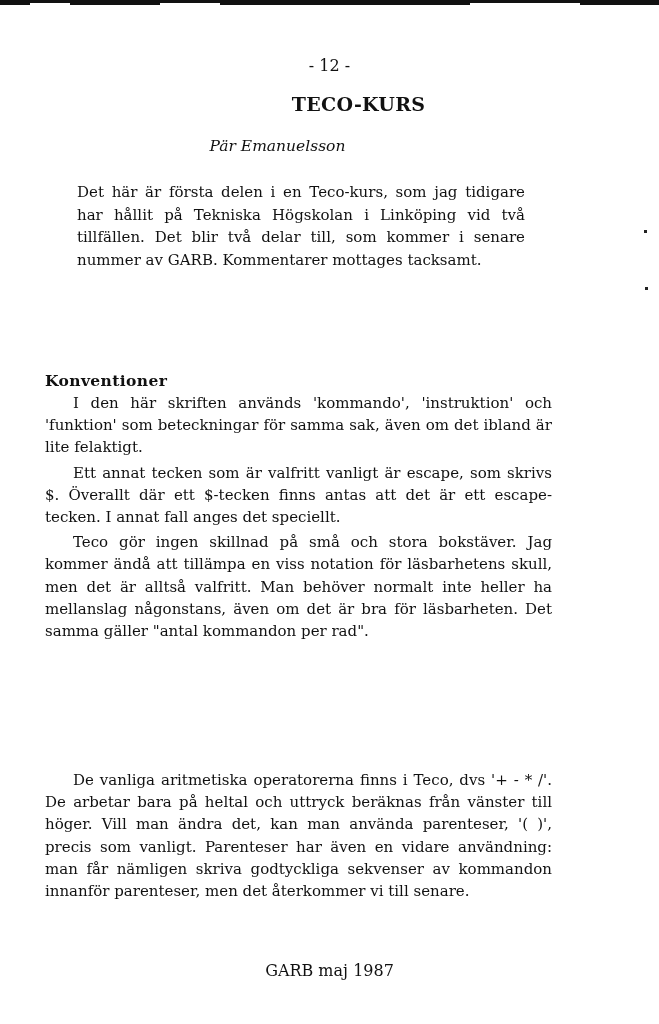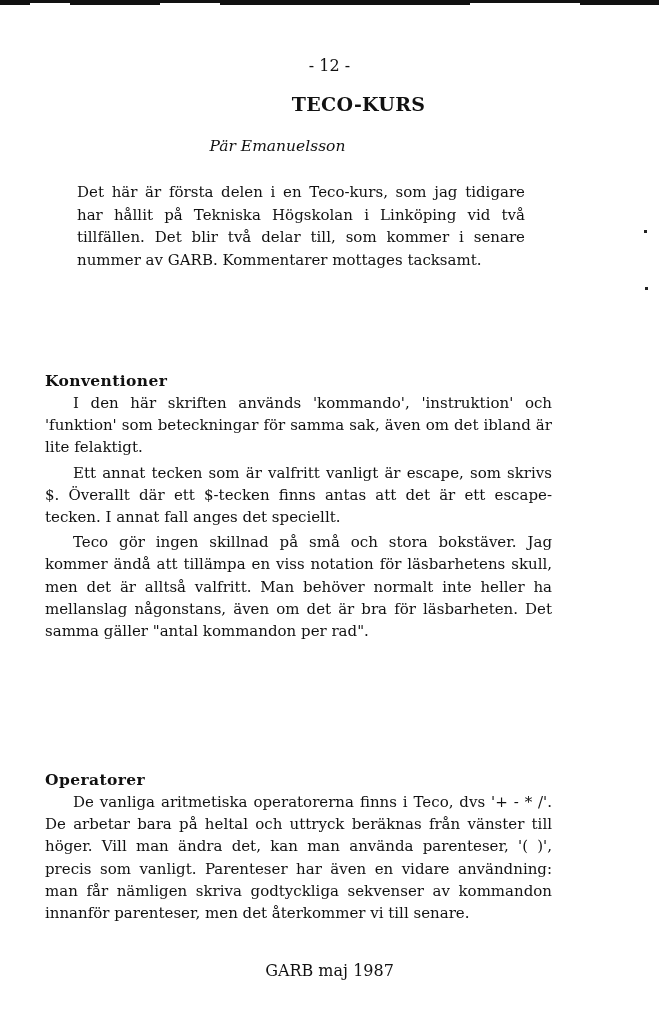--- a/index.html
+++ b/index.html
@@ -35,20 +35,19 @@
 <div class="intro">Det här är första delen i en Teco-kurs, som jag tidigare har hållit på Tekniska Högskolan i Linköping vid två tillfällen. Det blir två delar till, som kommer i senare nummer av GARB. Kommentarer mottages tacksamt.</div>
 
 <div class="section sec1">
   <h2>Konventioner</h2>
   <p>I den här skriften används 'kommando', 'instruktion' och 'funktion' som beteckningar för samma sak, även om det ibland är lite felaktigt.</p>
   <p><span>Ett annat tecken som är valfritt vanligt är </span><span class="u">escape</span><span>, som skrivs $. Överallt där ett $-tecken finns antas att det är ett escape-tecken. I annat fall anges det speciellt.</span></p>
   <p>Teco gör ingen skillnad på små och stora bokstäver. Jag kommer ändå att tillämpa en viss notation för läsbarhetens skull, men det är alltså valfritt. Man behöver normalt inte heller ha mellanslag någonstans, även om det är bra för läsbarheten. Det samma gäller "antal kommandon per rad".</p>
 </div>
 
 <div class="section sec2">
-  <h2>Operatorer</h2>
   <p>De vanliga aritmetiska operatorerna finns i Teco, dvs '+ - * /'. De arbetar bara på heltal och uttryck beräknas från vänster till höger. Vill man ändra det, kan man använda parenteser, '( )', precis som vanligt. Parenteser har även en vidare användning: man får nämligen skriva godtyckliga sekvenser av kommandon innanför parenteser, men det återkommer vi till senare.</p>
 </div>
 
 <div class="footer">GARB maj 1987</div>
 
 <div class="mark" style="left:644px;top:230px;"></div>
 <div class="mark" style="left:645px;top:287px;"></div>
 
 </body></html>

